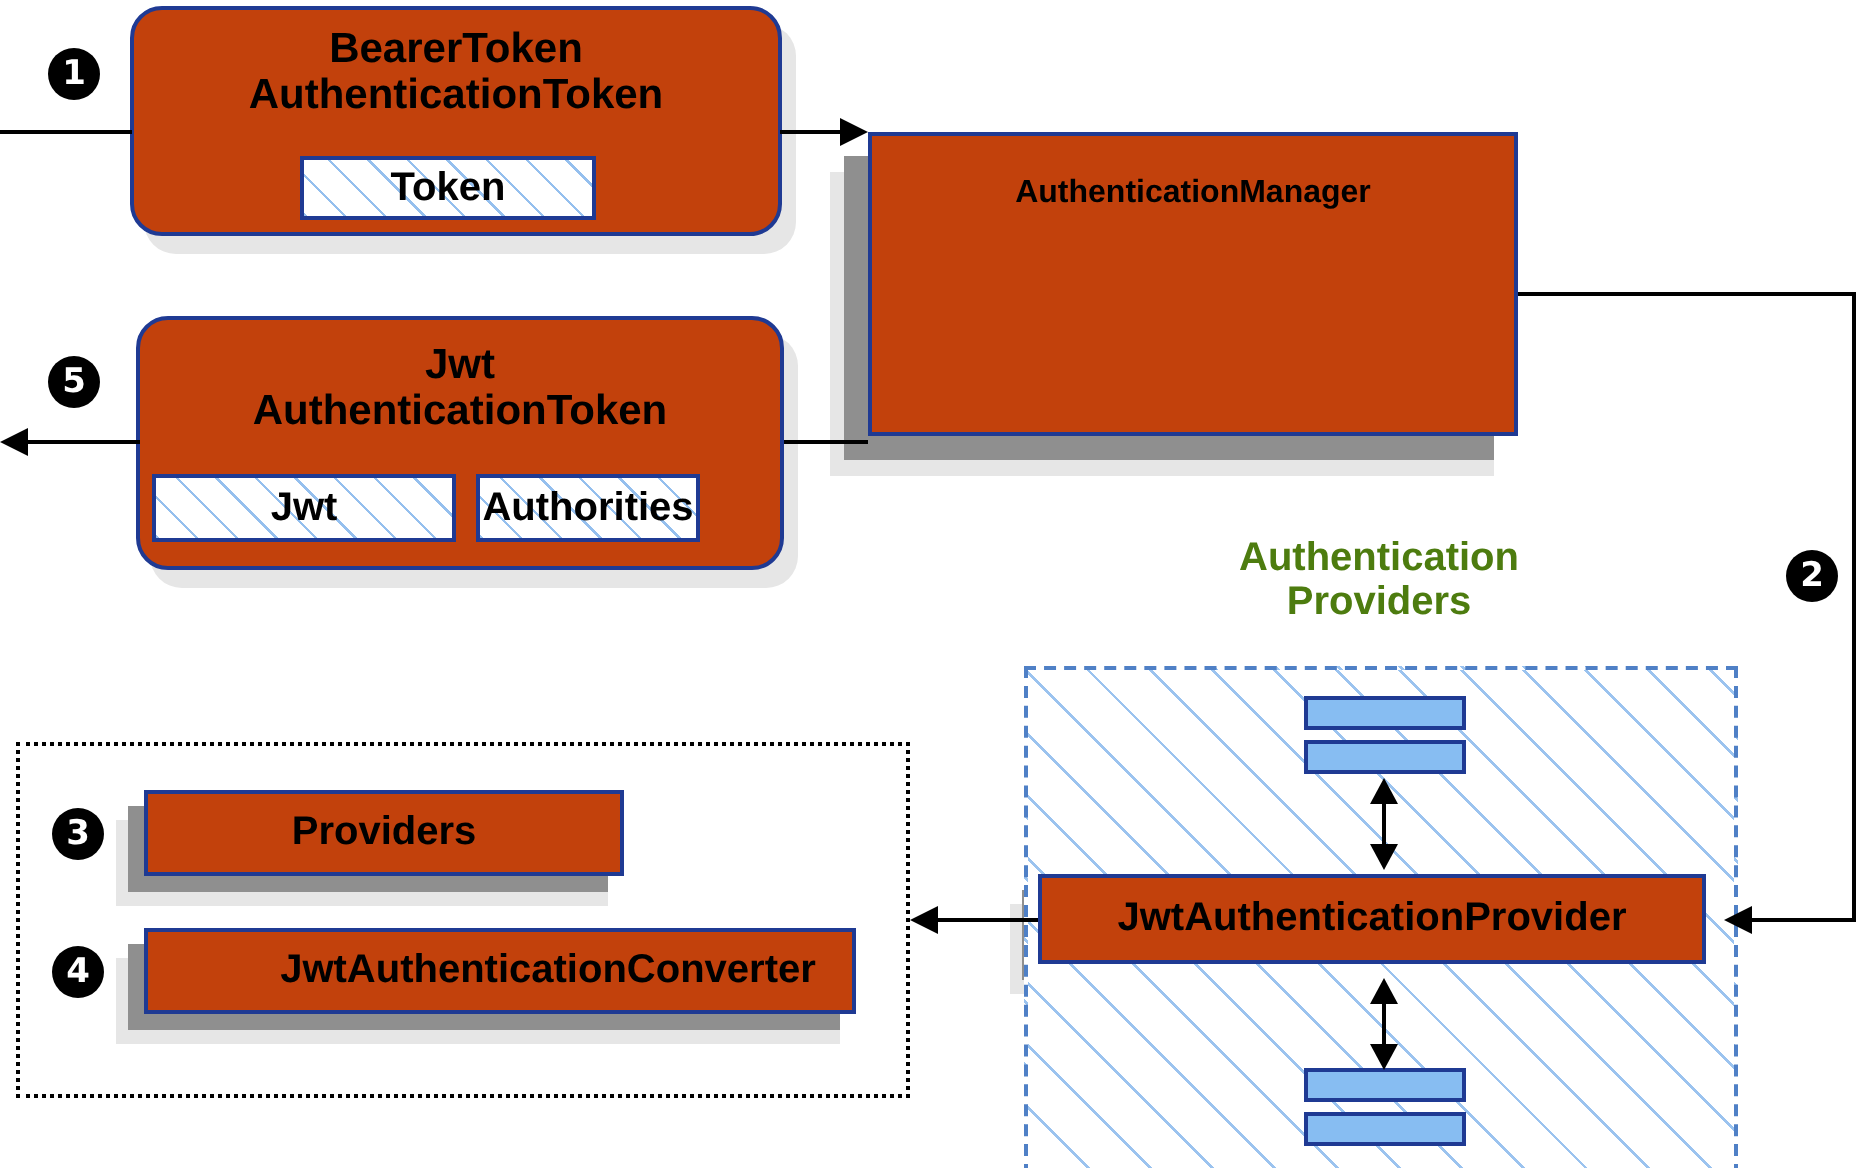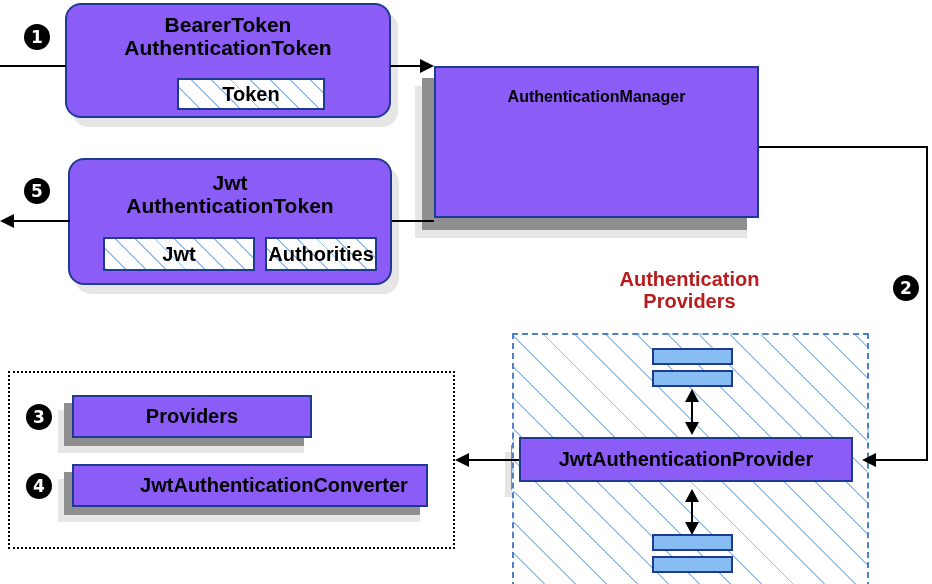--- a/index.html
+++ b/index.html
@@ -16,21 +16,21 @@
     width: 932px;
     height: 584px;
     background: #ffffff;
     overflow: hidden;
   }
 
   
   .node {
     position: absolute;
     box-sizing: border-box;
-    background: #8b5cf6;
+    background: #c2410c;
     border: 2px solid #1F3A93;
     color: #000000;
     font-weight: bold;
     display: flex;
     flex-direction: column;
     align-items: center;
     z-index: 5;
   }
   .node-label {
     text-align: center;
@@ -59,21 +59,20 @@
       rgba(130,180,235,0.85) 1.2px,
       rgba(255,255,255,0) 1.2px,
       rgba(255,255,255,0) 14px
     );
     display: flex;
     align-items: center;
     justify-content: center;
     font-weight: bold;
     color: #000;
     z-index: 6;
-    margin-left: 27px;
   }
 
   
   .hatch-region {
     position: absolute;
     box-sizing: border-box;
     border: 2px dashed #4F80C6;
     background-color: #ffffff;
     background-image: repeating-linear-gradient(
       45deg,
@@ -154,21 +153,21 @@
     border-left: 7px solid transparent;
     border-right: 7px solid transparent;
     border-top: 13px solid #000000;
   }
 
   
   .caption {
     position: absolute;
     font-weight: bold;
     text-align: center;
-    color: #b91c1c;
+    color: #4d7c0f;
     line-height: 1.12;
     white-space: pre-line;
     z-index: 8;
   }
 
   
   #bearer-token-node {
     left: 65px; top: 3px; width: 326px; height: 115px;
     border-radius: 16px;
     padding-top: 9px;

